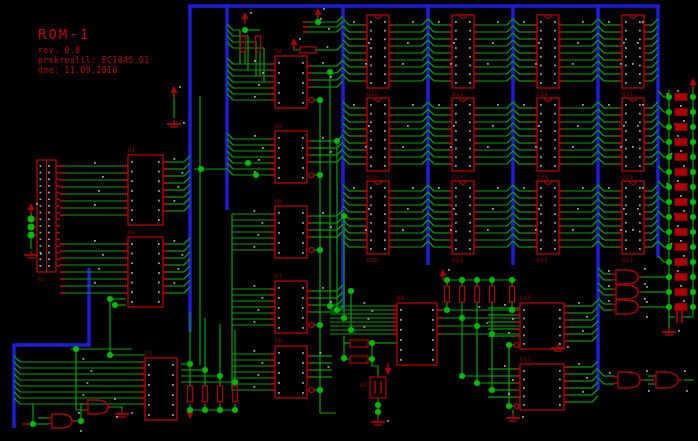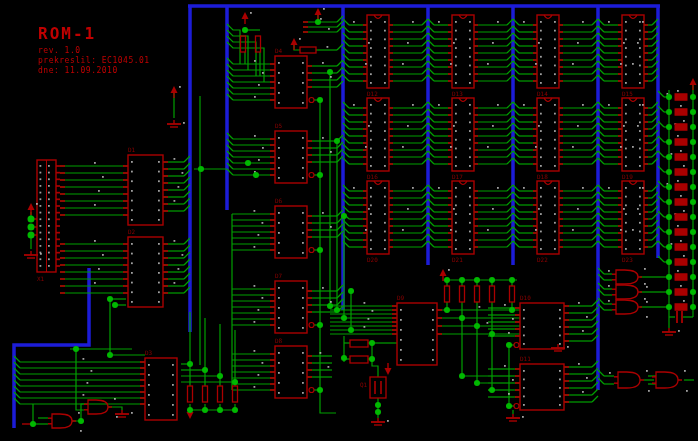--- a/index.html
+++ b/index.html
@@ -1,29 +1,29 @@
 <!DOCTYPE html>
 <html><head>
 <meta charset="utf-8">
 <style>
   html,body{margin:0;padding:0;background:#000;}
   #screen{position:relative;width:698px;height:441px;background:#000;overflow:hidden;
           font-family:"DejaVu Sans Mono",monospace;}
   #schem{position:absolute;left:0;top:0;}
   #titleblock{position:absolute;left:38px;top:22px;color:#c00000;z-index:5;}
-  #titleblock .big{font-size:16px;font-weight:bold;letter-spacing:2px;line-height:24px;}
+  #titleblock .big{font-size:14px;font-weight:normal;letter-spacing:2px;line-height:24px;}
   #titleblock .ln{font-size:8px;line-height:10px;letter-spacing:.5px;}
 </style>
 </head>
 <body>
 
 <div id="screen">
   <div id="titleblock">
     <div class="big">ROM-1</div>
-    <div class="ln">rev. 1.0</div>
+    <div class="ln">rev. 0.8</div>
     <div class="ln">prekreslil: EC1045.01</div>
     <div class="ln">dne: 11.09.2010</div>
   </div>
   <svg id="schem" width="698" height="441" viewBox="0 0 698 441">
       <rect x="0" y="0" width="698" height="441" fill="#000000"></rect>
       <polyline points="188,6 660,6" fill="none" stroke="#1c1cd8" stroke-width="3.5"></polyline>
       <polyline points="190,6 190,332" fill="none" stroke="#1c1cd8" stroke-width="3.5"></polyline>
       <polyline points="227,6 227,210" fill="none" stroke="#1c1cd8" stroke-width="3.5"></polyline>
       <polyline points="343,6 343,310" fill="none" stroke="#1c1cd8" stroke-width="3.5"></polyline>
       <polyline points="428,6 428,265" fill="none" stroke="#1c1cd8" stroke-width="3.5"></polyline>

